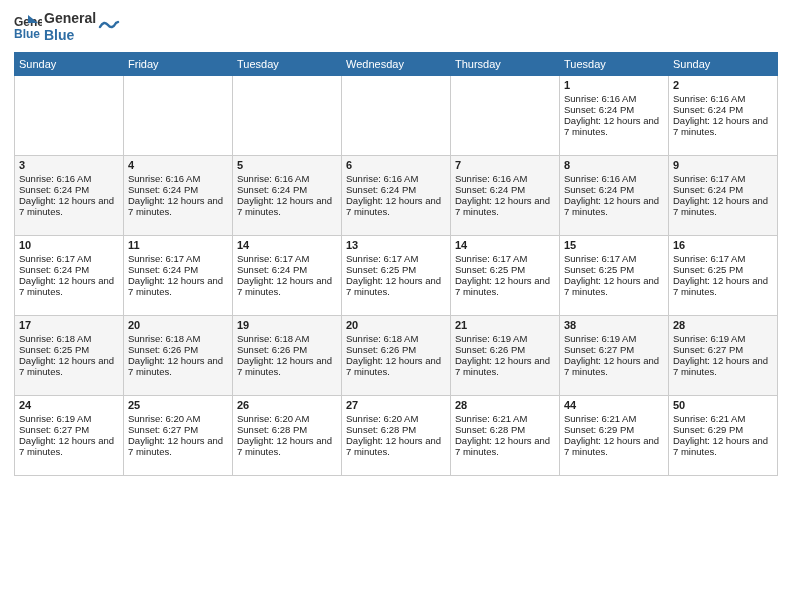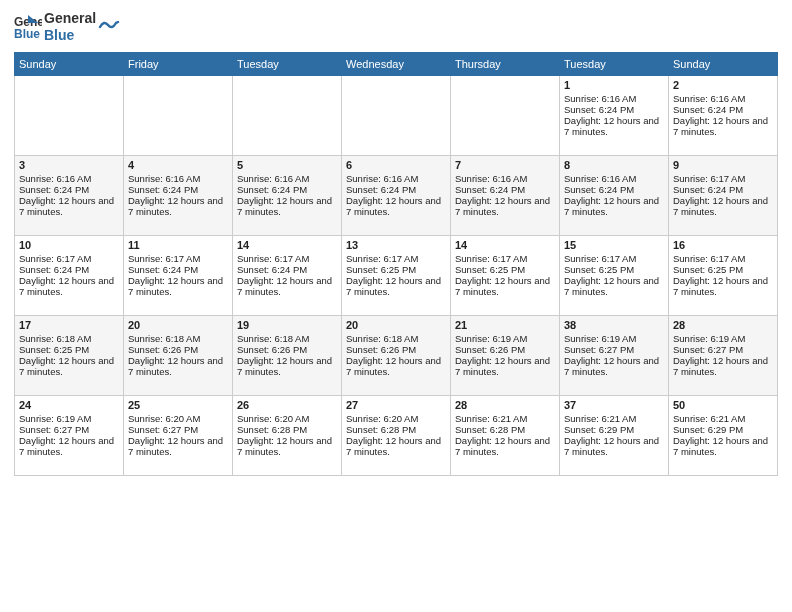--- a/index.html
+++ b/index.html
@@ -150,18 +150,18 @@
           <td><span class="day-num">21</span><span>Sunrise: 6:19 AM</span><br><span>Sunset: 6:26 PM</span><br><span>Daylight: 12 hours and 7 minutes.</span></td>
           <td><span class="day-num">38</span><span>Sunrise: 6:19 AM</span><br><span>Sunset: 6:27 PM</span><br><span>Daylight: 12 hours and 7 minutes.</span></td>
           <td><span class="day-num">28</span><span>Sunrise: 6:19 AM</span><br><span>Sunset: 6:27 PM</span><br><span>Daylight: 12 hours and 7 minutes.</span></td>
         </tr>
         <tr>
           <td><span class="day-num">24</span><span>Sunrise: 6:19 AM</span><br><span>Sunset: 6:27 PM</span><br><span>Daylight: 12 hours and 7 minutes.</span></td>
           <td><span class="day-num">25</span><span>Sunrise: 6:20 AM</span><br><span>Sunset: 6:27 PM</span><br><span>Daylight: 12 hours and 7 minutes.</span></td>
           <td><span class="day-num">26</span><span>Sunrise: 6:20 AM</span><br><span>Sunset: 6:28 PM</span><br><span>Daylight: 12 hours and 7 minutes.</span></td>
           <td><span class="day-num">27</span><span>Sunrise: 6:20 AM</span><br><span>Sunset: 6:28 PM</span><br><span>Daylight: 12 hours and 7 minutes.</span></td>
           <td><span class="day-num">28</span><span>Sunrise: 6:21 AM</span><br><span>Sunset: 6:28 PM</span><br><span>Daylight: 12 hours and 7 minutes.</span></td>
-          <td><span class="day-num">37</span><span>Sunrise: 6:21 AM</span><br><span>Sunset: 6:29 PM</span><br><span>Daylight: 12 hours and 7 minutes.</span></td>
+          <td><span class="day-num">44</span><span>Sunrise: 6:21 AM</span><br><span>Sunset: 6:29 PM</span><br><span>Daylight: 12 hours and 7 minutes.</span></td>
           <td><span class="day-num">50</span><span>Sunrise: 6:21 AM</span><br><span>Sunset: 6:29 PM</span><br><span>Daylight: 12 hours and 7 minutes.</span></td>
         </tr>
       </tbody>
   </table>
 </div>
 
 </body></html>

